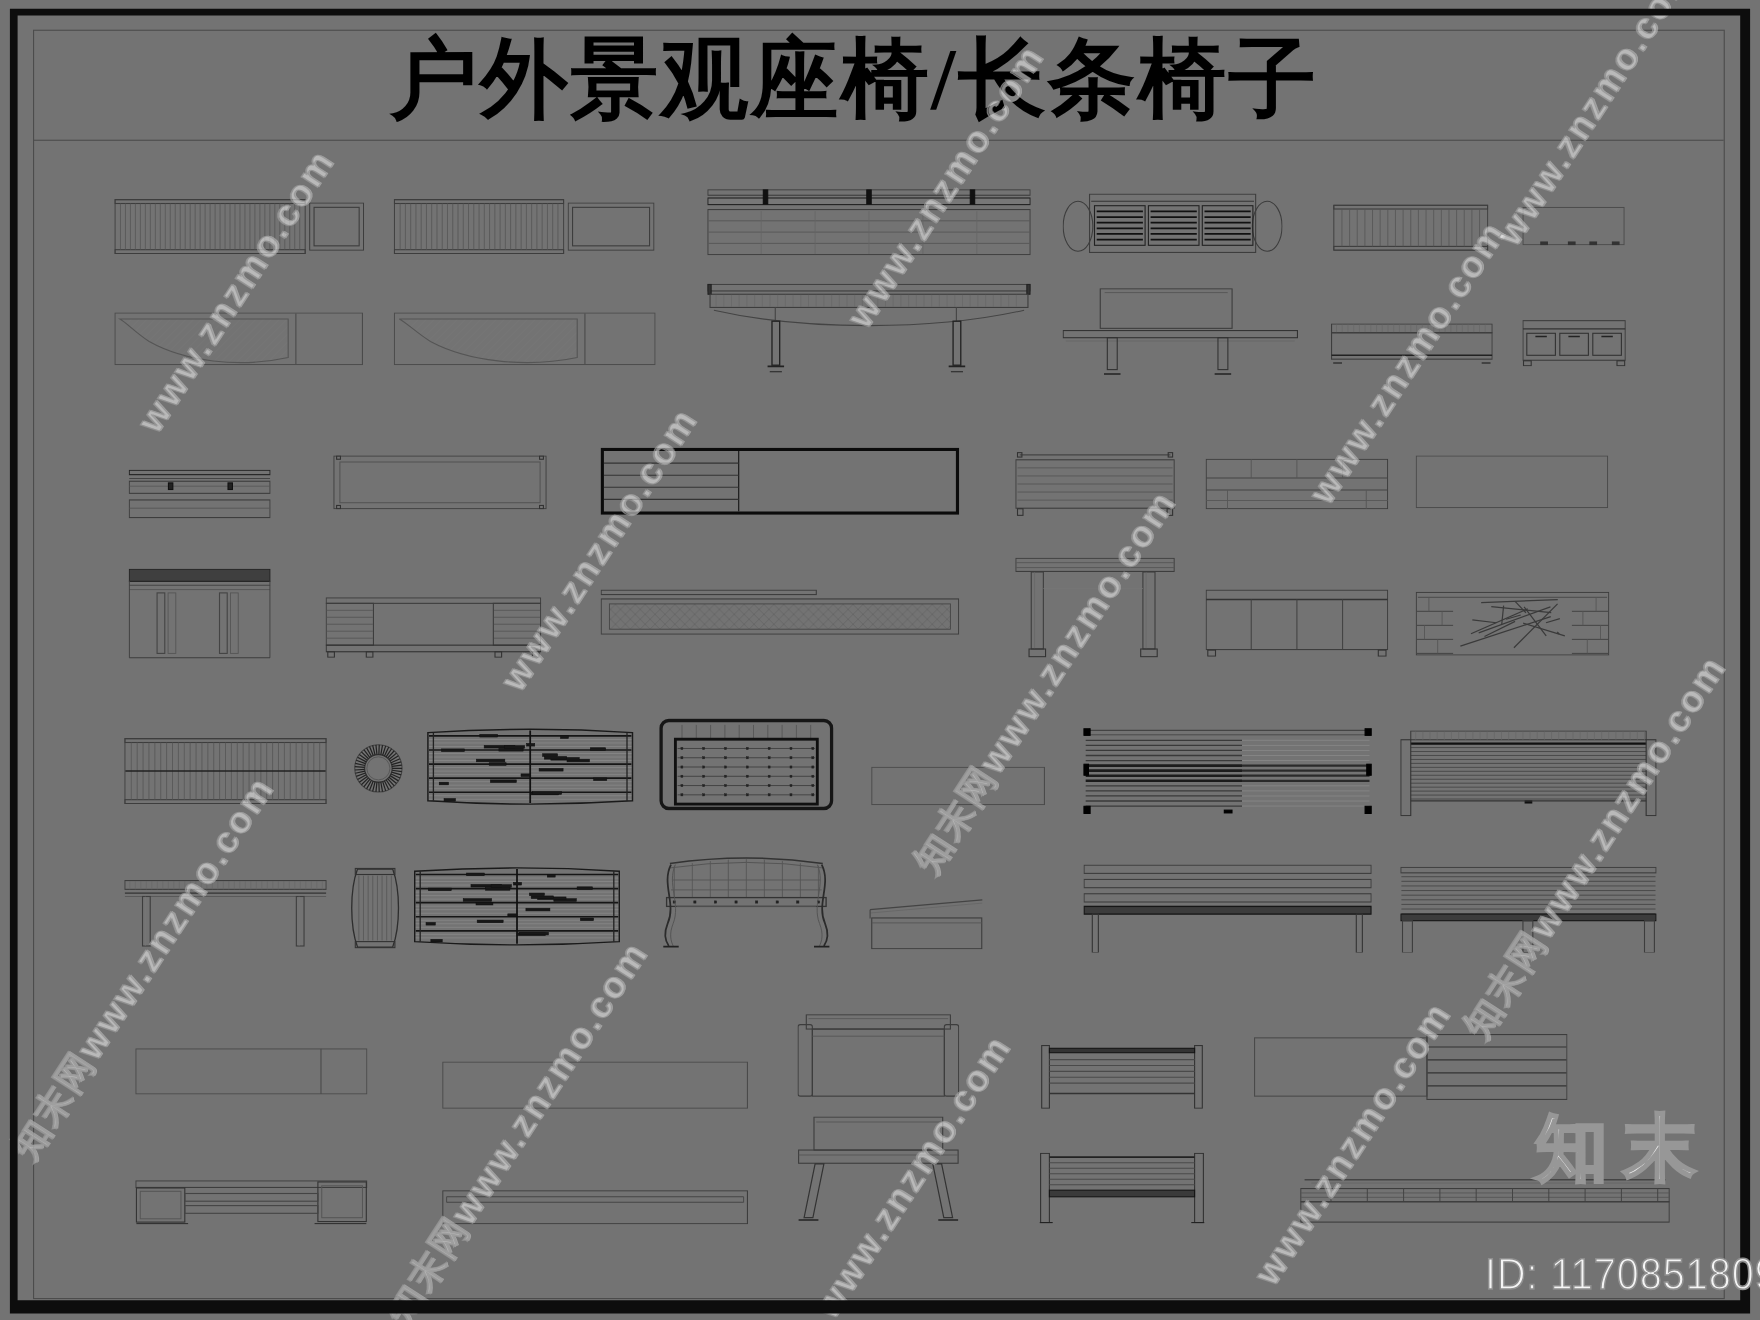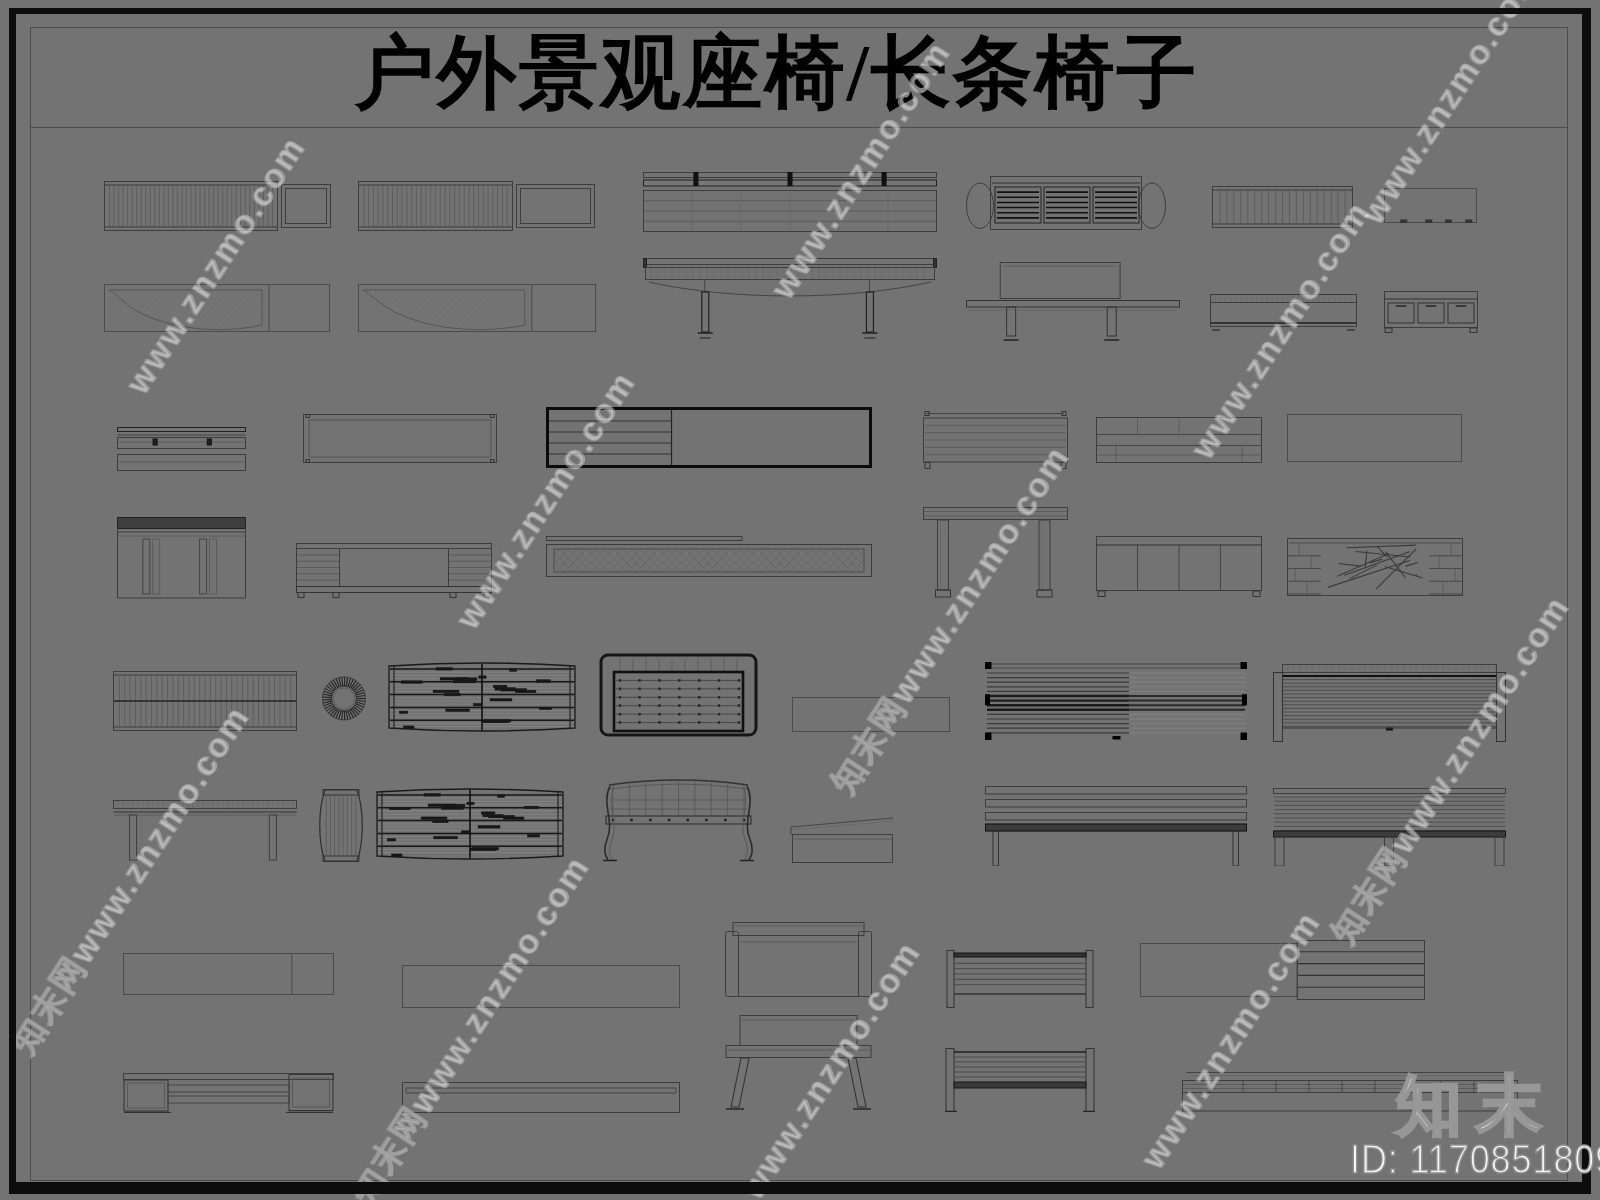--- a/index.html
+++ b/index.html
@@ -16,21 +16,21 @@
   .title-rule{position:absolute;left:30px;top:127px;width:1537px;height:0;
         border-top:1px solid #4c4c4c;z-index:2;}
   #drawings-layer{position:absolute;inset:0;z-index:2;}
   .cad{position:absolute;}
   .cad svg{display:block;}
   #watermark-layer{position:absolute;inset:0;z-index:3;pointer-events:none;}
   .wm{position:absolute;transform:translate(-50%,-50%) rotate(-57deg);
         font:700 34px "Liberation Sans",sans-serif;letter-spacing:2px;white-space:nowrap;
         color:rgba(236,236,236,0.30);-webkit-text-stroke:1px rgba(148,148,148,0.72);
         text-shadow:1px 1px 0 rgba(255,255,255,0.35);}
-  .logo{position:absolute;left:1396px;top:1072px;z-index:5;
+  .logo{position:absolute;left:1396px;top:1010px;z-index:5;
         font:700 66px/1 "Liberation Sans",sans-serif;letter-spacing:14px;white-space:nowrap;
         color:rgba(255,255,255,0.88);text-align:right;-webkit-text-stroke:2.5px #979797;}
   .sheet-id{position:absolute;left:1350px;top:1139px;z-index:5;transform:scaleX(0.9);
         transform-origin:left center;
         font:400 40px/1 "Liberation Sans",sans-serif;letter-spacing:1px;white-space:nowrap;
         color:rgba(255,255,255,0.93);-webkit-text-stroke:1.5px #8f8f8f;}
 </style>
 </head>
 <body>
 

